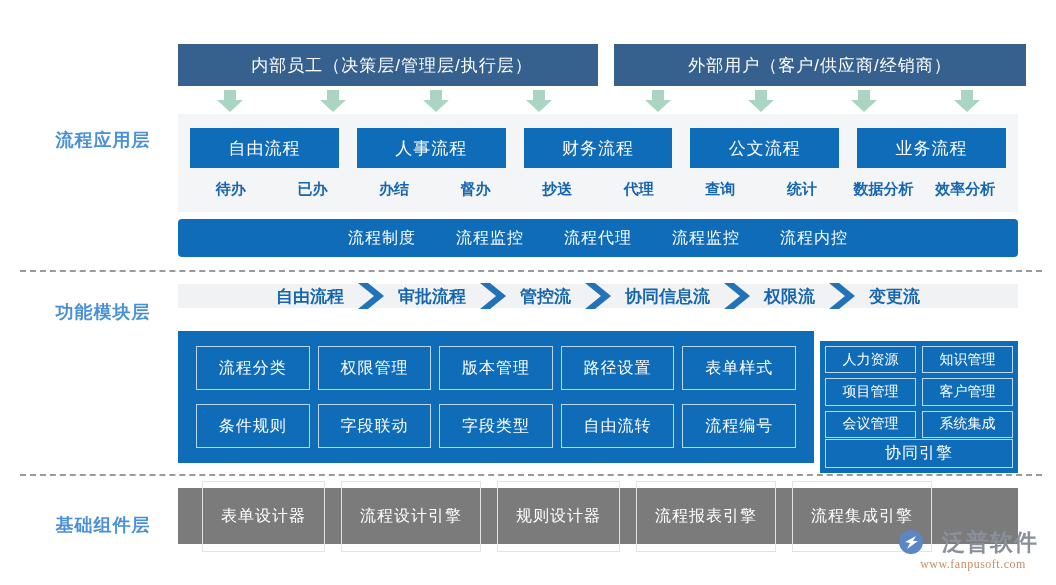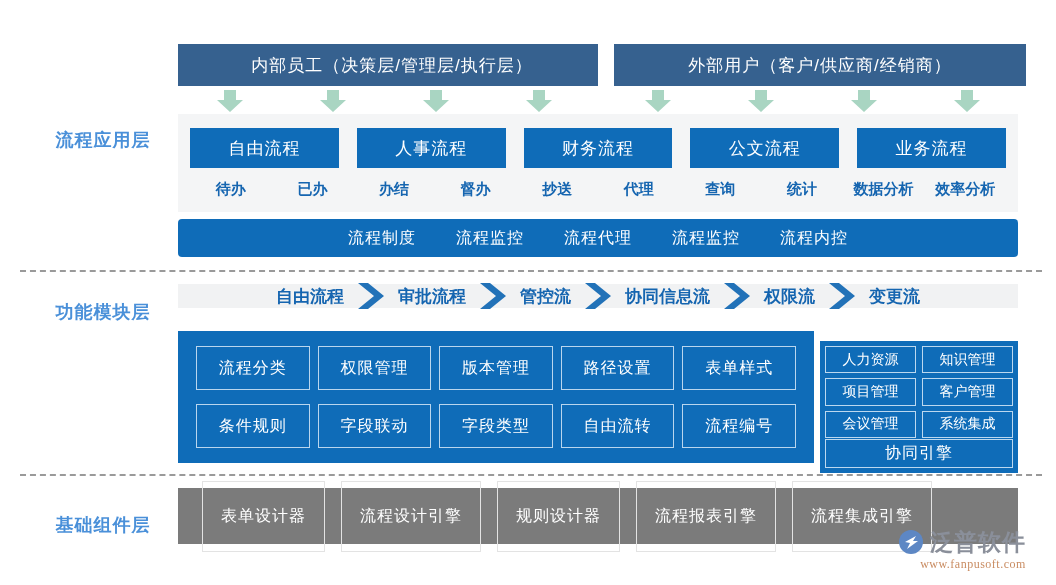--- a/index.html
+++ b/index.html
@@ -287,21 +287,21 @@
   .watermark {
     position: absolute;
     right: 8px;
     bottom: 4px;
     width: 150px;
     height: 52px;
   }
   .wm-row {
     display: flex;
     align-items: center;
-    gap: 6px;
+    gap: 18px;
   }
   .wm-mark { width: 26px; height: 26px; flex: 0 0 auto; }
   .wm-name {
     font-size: 23px;
     font-weight: bold;
     color: #8a8f9a;
     letter-spacing: 1px;
     line-height: 1;
   }
   .wm-url {

